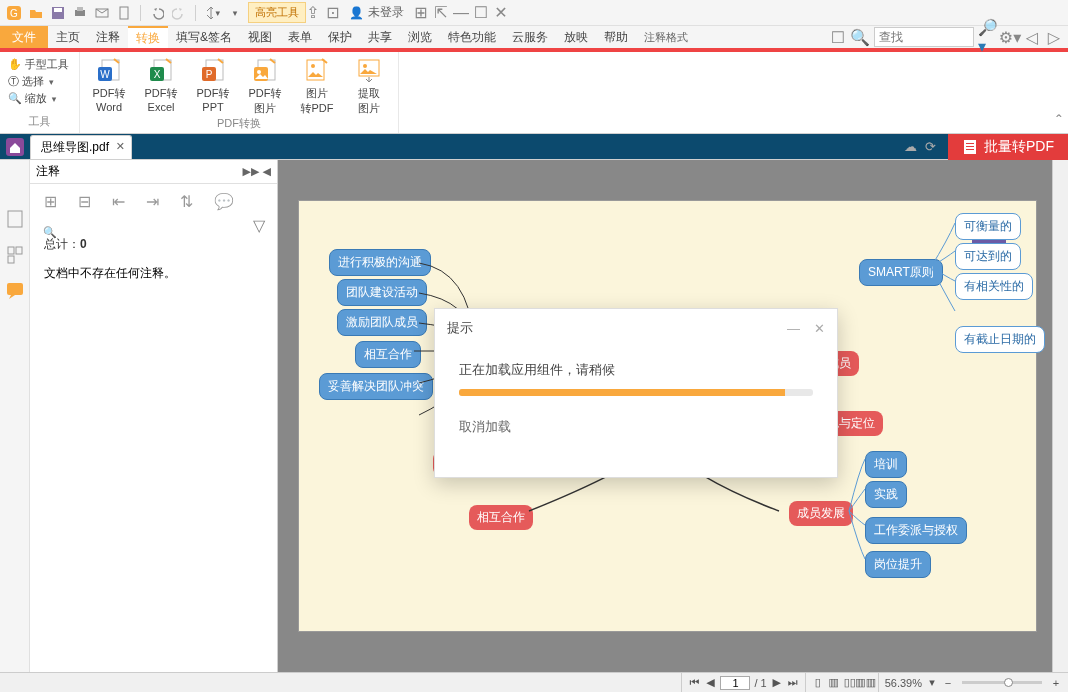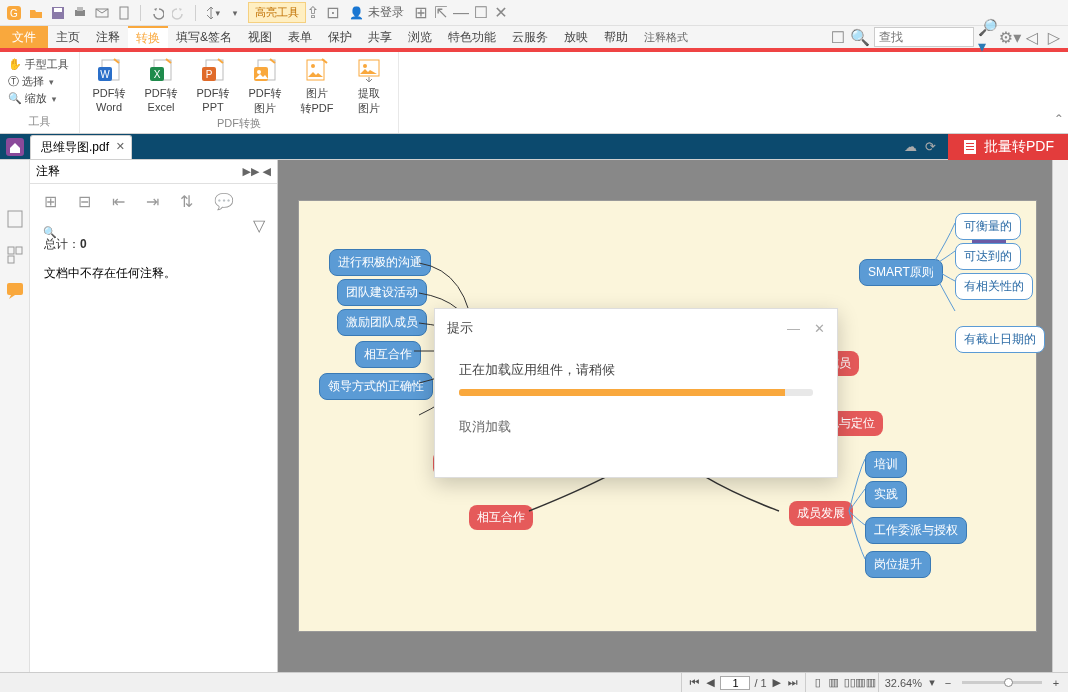--- a/index.html
+++ b/index.html
@@ -384,21 +384,21 @@
             <svg width="18" height="18">
               <circle cx="9" cy="7" r="5" fill="#ffd54a"></circle>
               <rect x="7" y="12" width="4" height="4" fill="#ffd54a"></rect>
             </svg>
           </div>
 
         <div class="node node-blue" style="left:30px; top:48px;">进行积极的沟通</div>
         <div class="node node-blue" style="left:38px; top:78px;">团队建设活动</div>
         <div class="node node-blue" style="left:38px; top:108px;">激励团队成员</div>
         <div class="node node-blue" style="left:56px; top:140px;">相互合作</div>
-        <div class="node node-blue" style="left:20px; top:172px;">领导方式的正确性</div>
+        <div class="node node-blue" style="left:20px; top:172px;">妥善解决团队冲突</div>
 
         <div class="node node-red" style="left:134px; top:250px;">发现和解决问题</div>
         <div class="node node-red" style="left:170px; top:304px;">相互合作</div>
         <div class="node node-red" style="left:520px; top:150px;">成员</div>
         <div class="node node-red" style="left:520px; top:210px;">色与定位</div>
         <div class="node node-red" style="left:490px; top:300px;">成员发展</div>
 
         <div class="node node-blue" style="left:560px; top:58px;">SMART原则</div>
         <div class="node node-blue-out" style="left:656px; top:12px;">可衡量的</div>
         <div class="node node-blue-out" style="left:656px; top:42px;">可达到的</div>
@@ -449,21 +449,21 @@
     <span class="sb-icon">▶</span>
     <span class="sb-icon">⏭</span>
   </div>
   <div class="sb-seg">
     <span class="sb-icon">▯</span>
     <span class="sb-icon">▥</span>
     <span class="sb-icon">▯▯</span>
     <span class="sb-icon">▥▥</span>
   </div>
   <div class="sb-seg">
-    <span>32.64%</span>
+    <span>56.39%</span>
     <span class="sb-icon">▾</span>
     <span class="sb-icon">−</span>
     <div class="zoom-slider">
         <div class="zoom-thumb"></div>
       </div>
     <span class="sb-icon">+</span>
   </div>
 </div>
 
 </body></html>

